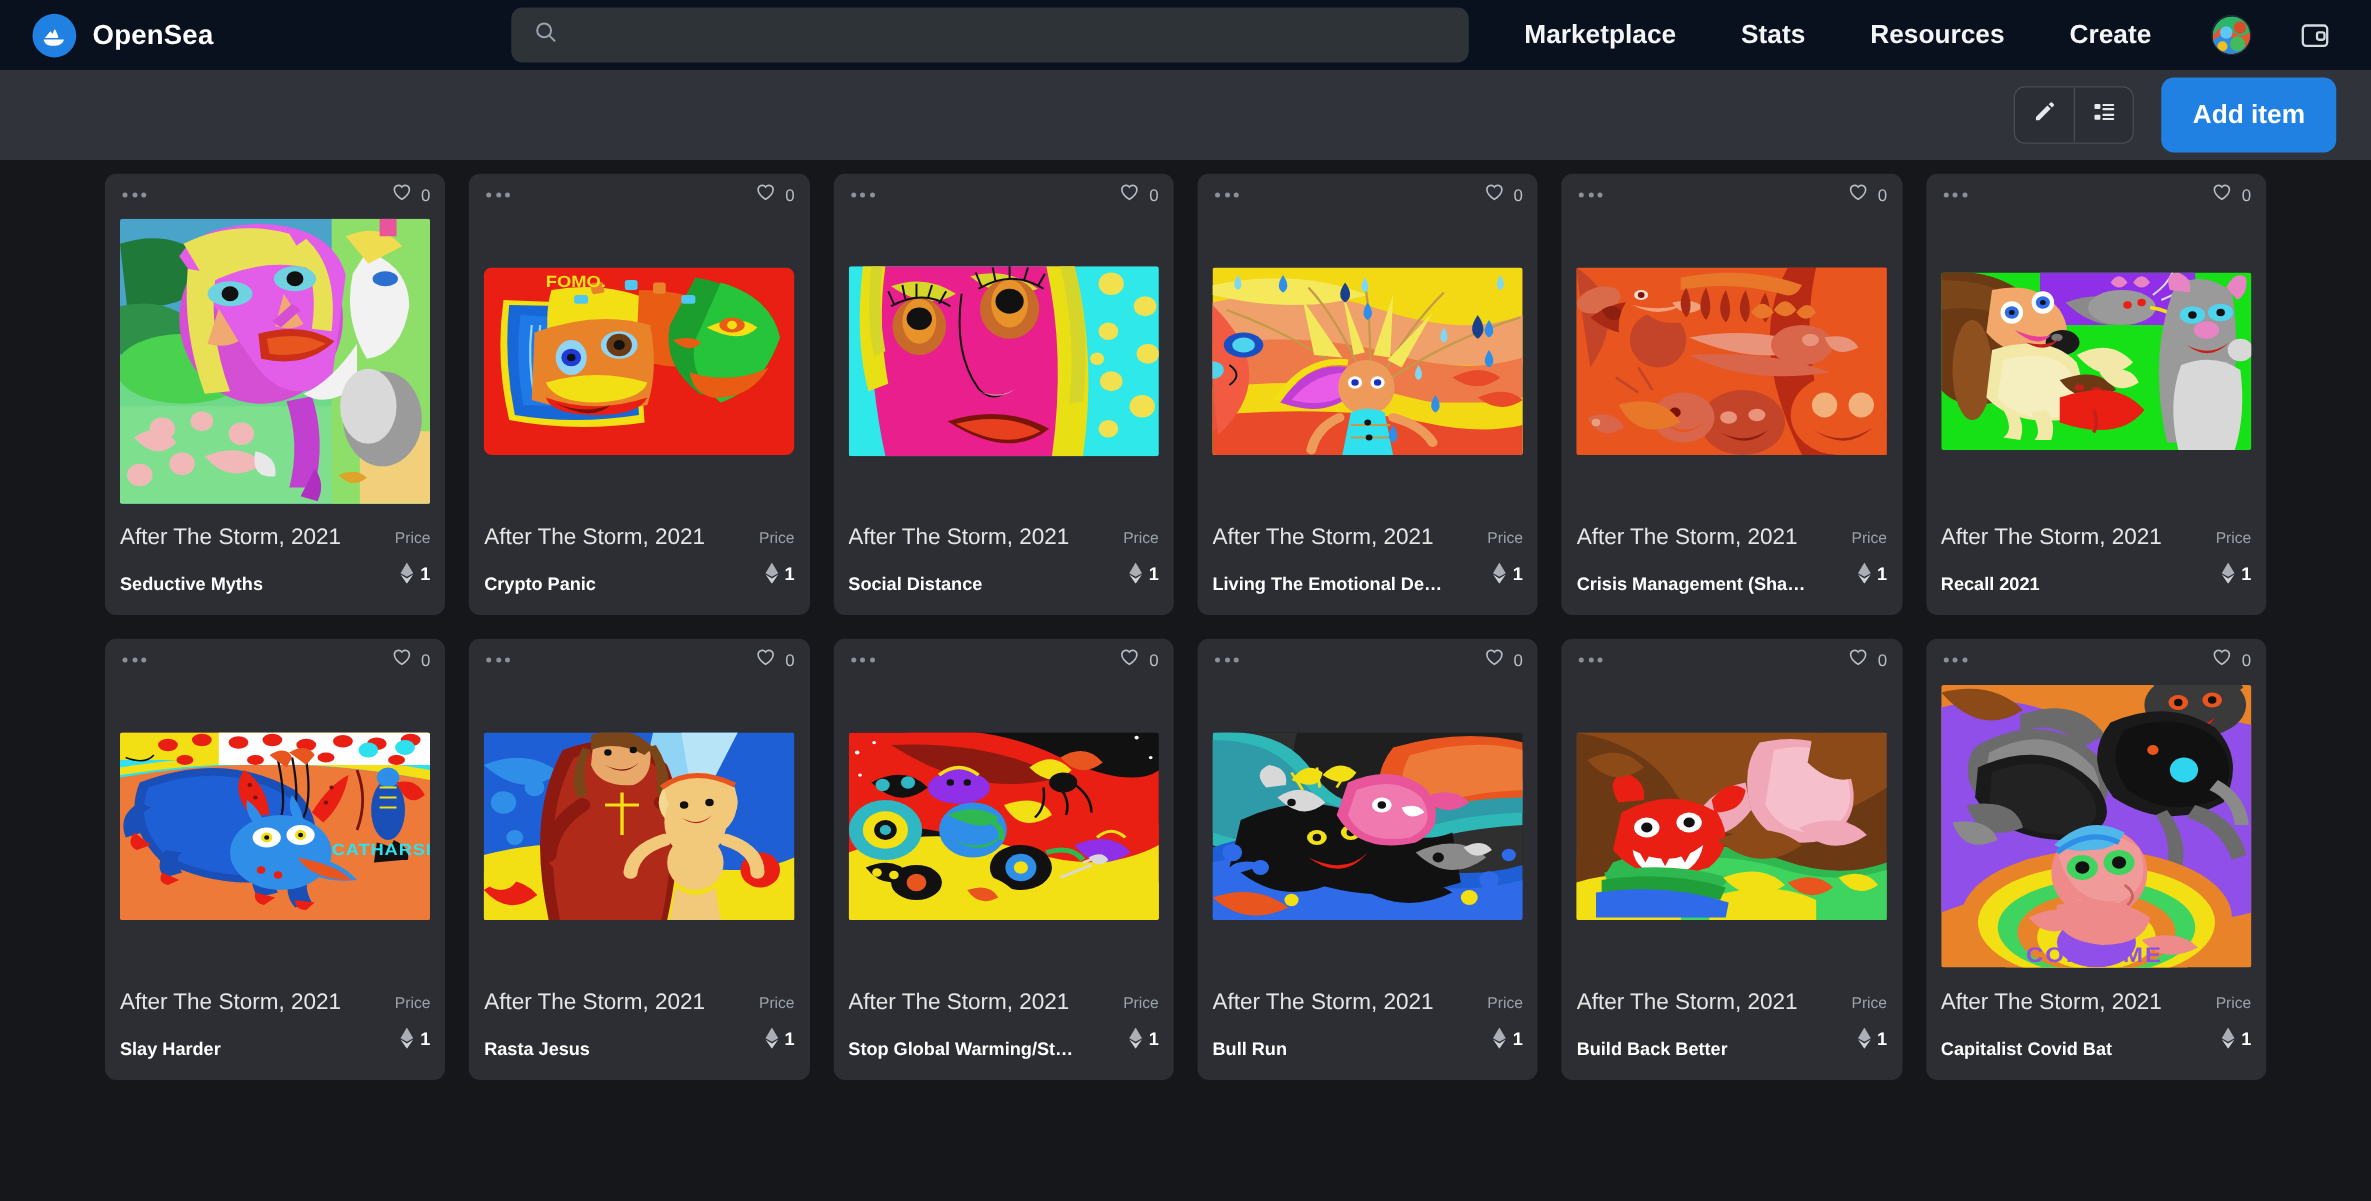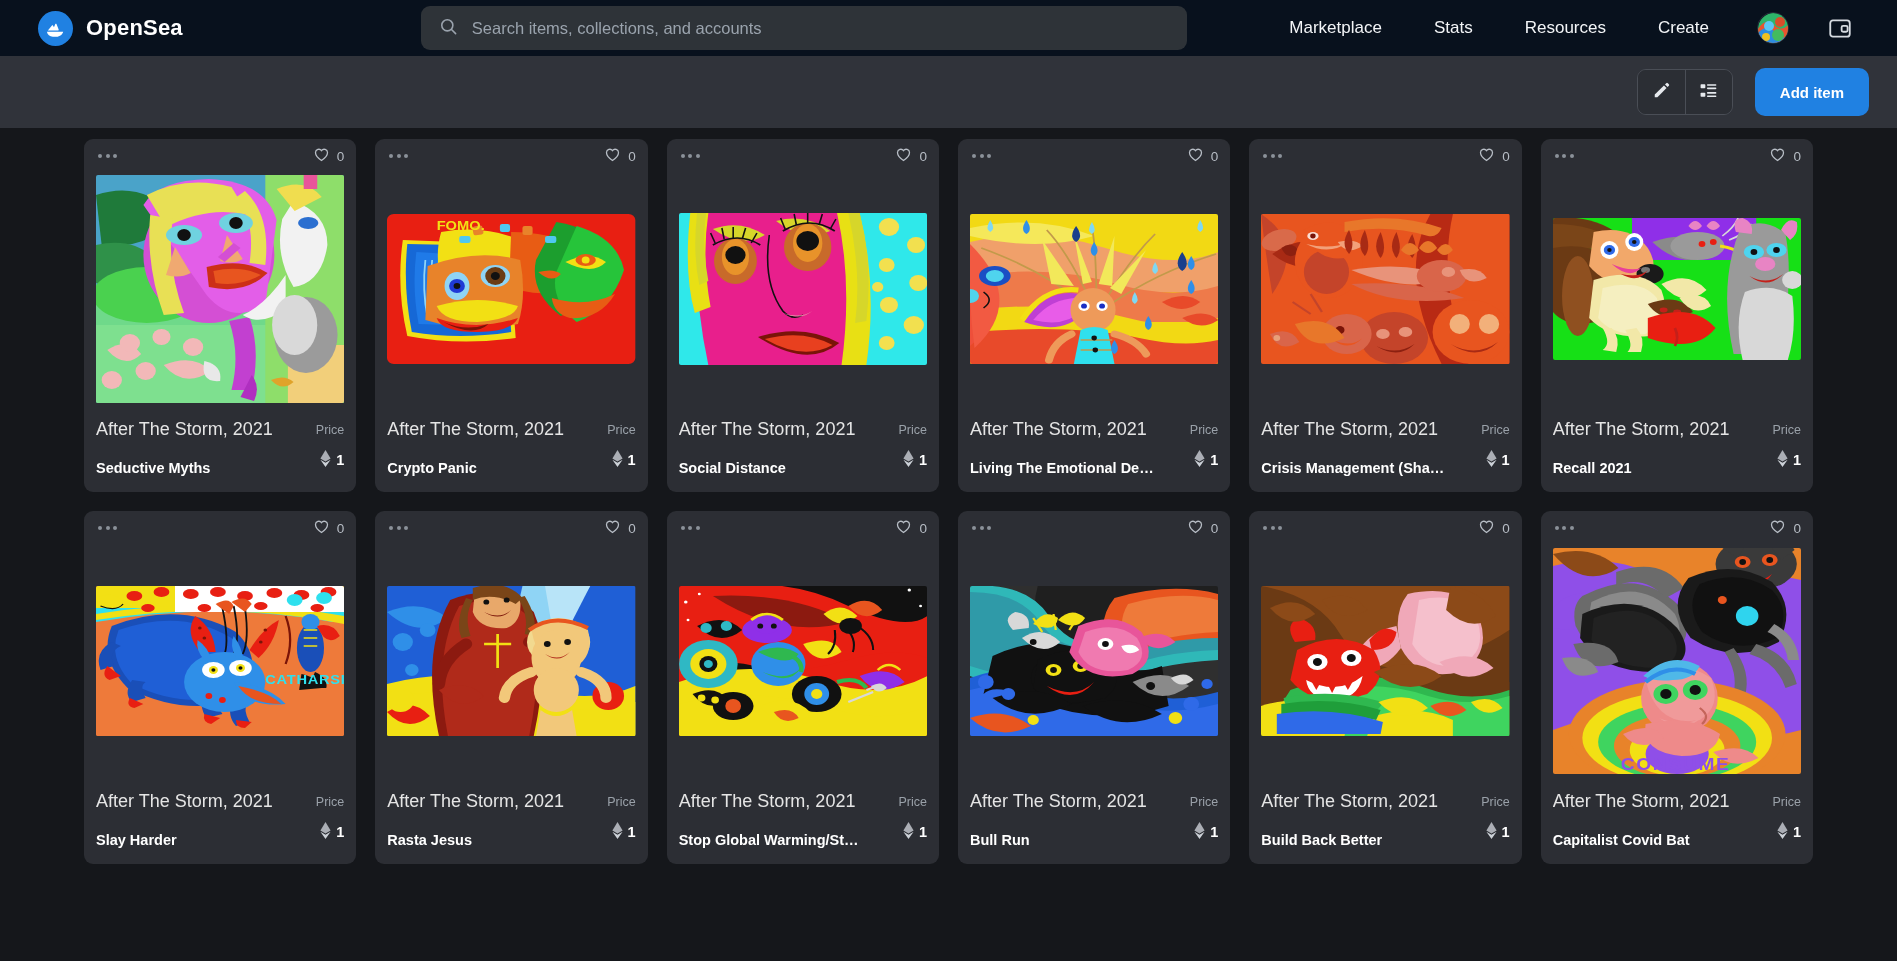--- a/index.html
+++ b/index.html
@@ -8,21 +8,21 @@
     background: #15171b;
     font-family: "Liberation Sans", sans-serif;
     overflow: hidden;
   }
 
   
   .header {
     height: 56px; width: 100%;
     background: #08111d;
     display: flex; align-items: center;
-    padding: 0 38px;
+    padding: 0 26px;
     position: relative; z-index: 20;
   }
   .brand { display: flex; align-items: center; gap: 13px; cursor: pointer; }
   .brand-logo {
     width: 35px; height: 35px; border-radius: 50%;
     background: #2081e2;
     display: flex; align-items: center; justify-content: center;
   }
   .brand-name {
     color: #fff; font-size: 22px; font-weight: bold; letter-spacing: .2px;
@@ -37,21 +37,21 @@
   .search-input {
     flex: 1; background: transparent; border: none; outline: none;
     color: #e8eaed; font-size: 16.5px;
     font-family: "Liberation Sans", sans-serif;
   }
   .search-input::placeholder { color: #9aa3ad; }
   .navzone {
     margin-left: auto; display: flex; align-items: center; gap: 0;
   }
   .navlink {
-    color: #f3f5f7; font-size: 17px; font-weight: normal;
+    color: #f3f5f7; font-size: 21px; font-weight: bold;
     padding: 0 26px; cursor: pointer; white-space: nowrap;
   }
   .avatar {
     width: 32px; height: 32px; border-radius: 50%;
     margin-left: 22px; overflow: hidden; cursor: pointer;
     border: 1px solid rgba(255,255,255,.12);
   }
   .wallet-btn {
     margin-left: 38px; margin-right: 6px;
     cursor: pointer; display: flex; align-items: center;
@@ -70,23 +70,23 @@
     overflow: hidden; height: 46px; margin-right: 22px;
   }
   .iconbtn {
     width: 47px; height: 100%;
     background: #2b2e34;
     display: flex; align-items: center; justify-content: center;
     cursor: pointer;
   }
   .iconbtn + .iconbtn { border-left: 1px solid #4a4e56; }
   .addbtn {
-    height: 48px; padding: 0 25px;
+    height: 60px; padding: 0 25px;
     background: #2081e2; border: none; border-radius: 10px;
-    color: #fff; font-size: 15px; font-weight: bold; cursor: pointer;
+    color: #fff; font-size: 21px; font-weight: bold; cursor: pointer;
     font-family: "Liberation Sans", sans-serif;
   }
 
   
   .grid {
     display: grid;
     grid-template-columns: repeat(6, 1fr);
     gap: 19px;
     padding: 0 84px;
     margin-top: 11px;
@@ -159,21 +159,20 @@
     <span class="brand-name">OpenSea</span>
   </div>
 
   <div class="searchwrap">
     <span>
       <svg width="19" height="19" viewBox="0 0 24 24" fill="none" stroke="#9aa3ad" stroke-width="2">
         <circle cx="10.5" cy="10.5" r="7"></circle>
           <path d="M15.8 15.8L21 21" stroke-linecap="round"></path>
       </svg>
     </span>
-    <input class="search-input" value="" placeholder="Search items, collections, and accounts" style="">
   </div>
 
   <div class="navzone">
     <div class="navlink">Marketplace</div>
     <div class="navlink">Stats</div>
     <div class="navlink">Resources</div>
     <div class="navlink">Create</div>
 
     <div class="avatar">
       <svg width="32" height="32" viewBox="0 0 32 32">

